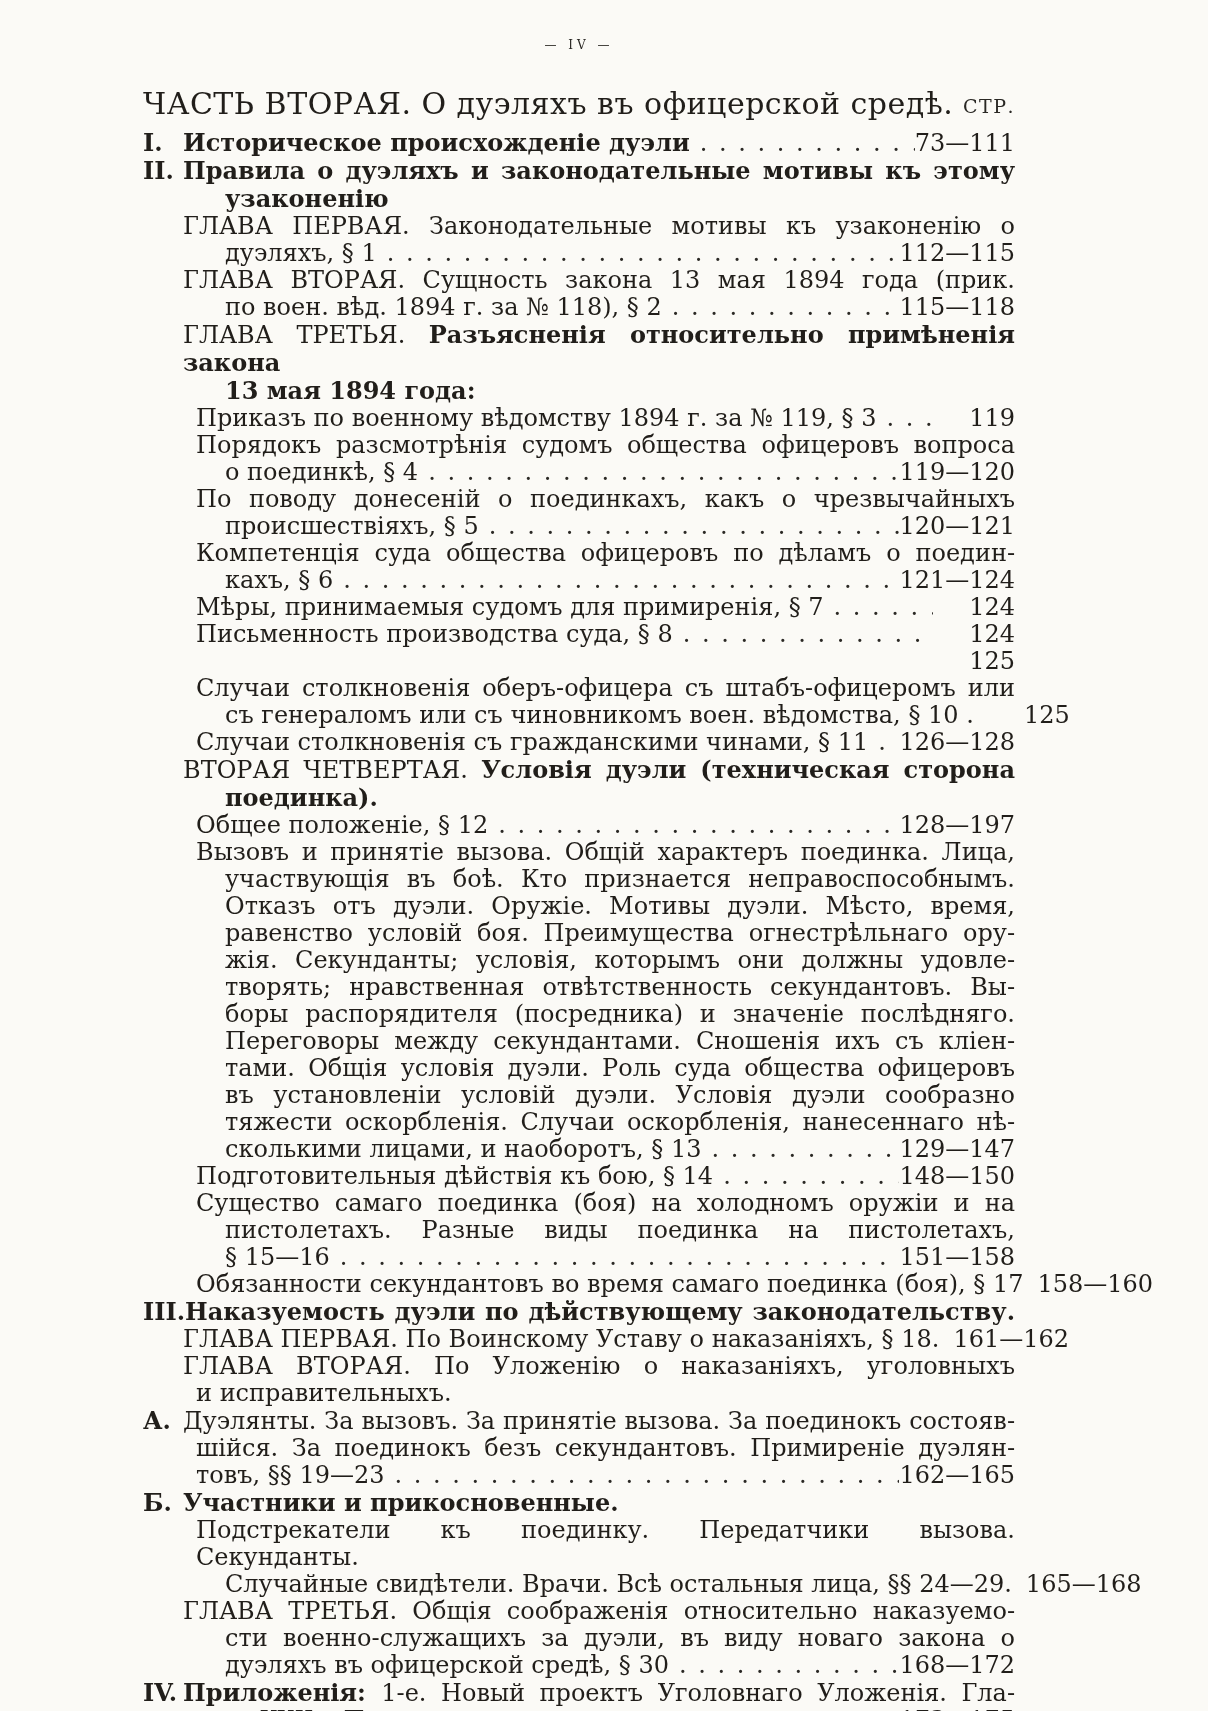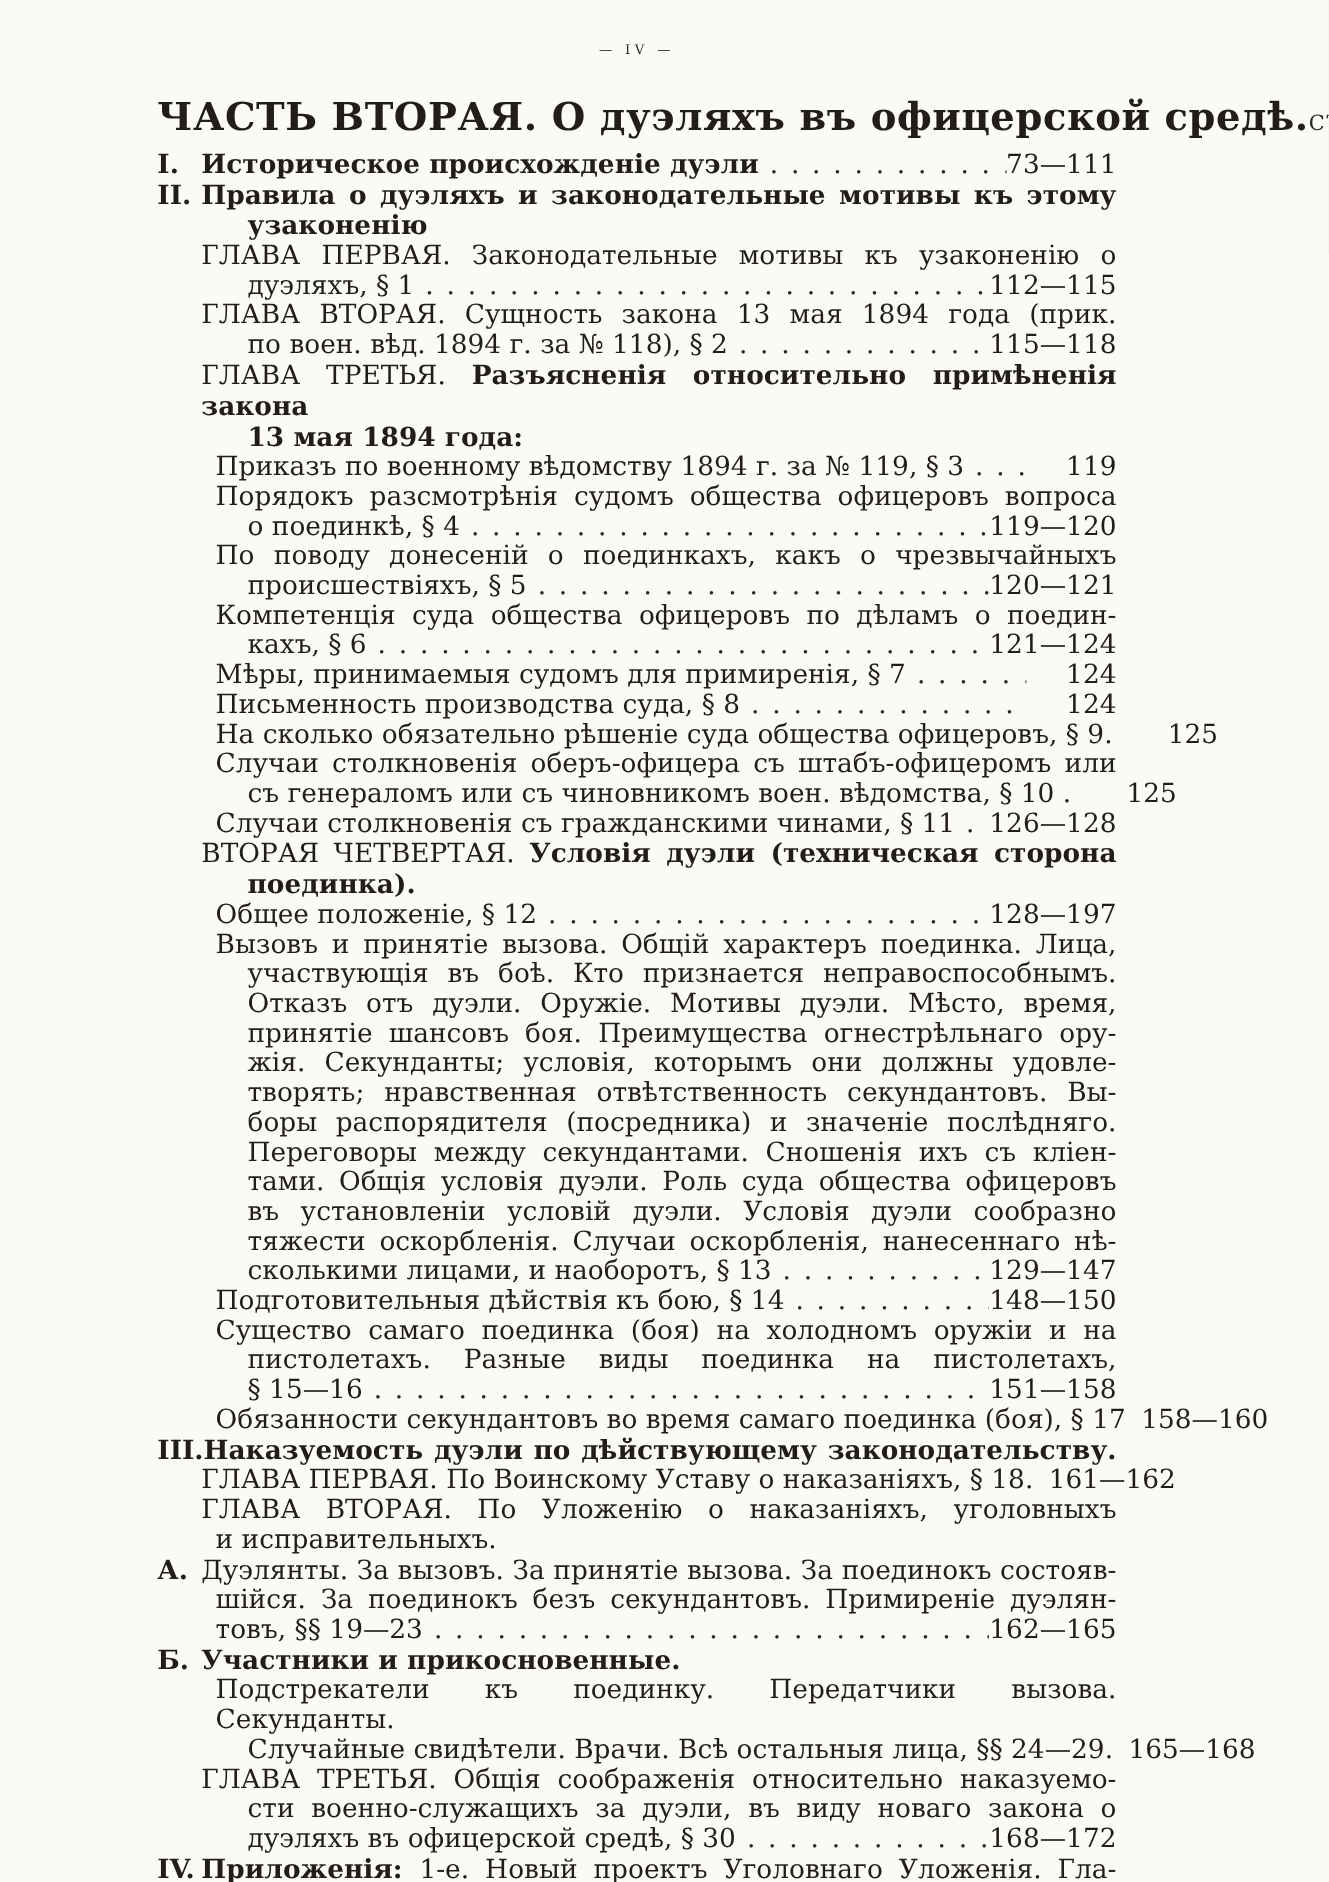--- a/index.html
+++ b/index.html
@@ -30,22 +30,22 @@
     color: #2a2824;
     margin-bottom: 34px;
   }
   .header {
     display: flex;
     justify-content: space-between;
     align-items: flex-end;
     margin-bottom: 8px;
   }
   .title {
-    font-size: 35px;
-    font-weight: bold;
+    font-size: 30px;
+    font-weight: normal;
     letter-spacing: 0.5px;
     white-space: nowrap;
   }
   .str-label {
     font-size: 19px;
     letter-spacing: 1.5px;
     padding-bottom: 4px;
     color: #2a2824;
   }
   .toc {
@@ -148,21 +148,20 @@
           <span class="txt"><span>Мѣры, принимаемыя судомъ для примиренія, § 7</span></span>
           <span class="leader">. . . . . . . . . . . . . . . . . . . . . . . . . . . . . . . . . . . . . . . . . . . . . . . . . . . . . . . . . . . . </span>
           <span class="pg">124</span>
         </div>
         <div class="line ind2 flexline">
           <span class="txt"><span>Письменность производства суда, § 8</span></span>
           <span class="leader">. . . . . . . . . . . . . . . . . . . . . . . . . . . . . . . . . . . . . . . . . . . . . . . . . . . . . . . . . . . . </span>
           <span class="pg">124</span>
         </div>
         <div class="line ind2 flexline">
-          <span class="txt"><span>На сколько обязательно рѣшеніе суда общества офицеровъ, § 9.</span></span>
           <span class="leader"></span>
           <span class="pg">125</span>
         </div>
         <div class="line ind2 just"><span class="txt"><span>Случаи столкновенія оберъ-офицера съ штабъ-офицеромъ или</span></span></div>
         <div class="line ind3 flexline">
           <span class="txt"><span>съ генераломъ или съ чиновникомъ воен. вѣдомства, § 10 .</span></span>
           <span class="leader"></span>
           <span class="pg">125</span>
         </div>
         <div class="line ind2 flexline">
@@ -173,21 +172,21 @@
         <div class="line ind1 just"><span class="txt"><span>ВТОРАЯ ЧЕТВЕРТАЯ. </span><span class="b">Условія дуэли (техническая сторона</span></span></div>
         <div class="line ind3"><span class="txt"><span class="b">поединка).</span></span></div>
         <div class="line ind2 flexline">
           <span class="txt"><span>Общее положеніе, § 12</span></span>
           <span class="leader">. . . . . . . . . . . . . . . . . . . . . . . . . . . . . . . . . . . . . . . . . . . . . . . . . . . . . . . . . . . . </span>
           <span class="pg">128—197</span>
         </div>
         <div class="line ind2 just"><span class="txt"><span>Вызовъ и принятіе вызова. Общій характеръ поединка. Лица,</span></span></div>
         <div class="line ind3 just"><span class="txt"><span>участвующія въ боѣ. Кто признается неправоспособнымъ.</span></span></div>
         <div class="line ind3 just"><span class="txt"><span>Отказъ отъ дуэли. Оружіе. Мотивы дуэли. Мѣсто, время,</span></span></div>
-        <div class="line ind3 just"><span class="txt"><span>принятіе шансовъ боя. Преимущества огнестрѣльнаго ору-</span></span></div>
+        <div class="line ind3 just"><span class="txt"><span>равенство условій боя. Преимущества огнестрѣльнаго ору-</span></span></div>
         <div class="line ind3 just"><span class="txt"><span>жія. Секунданты; условія, которымъ они должны удовле-</span></span></div>
         <div class="line ind3 just"><span class="txt"><span>творять; нравственная отвѣтственность секундантовъ. Вы-</span></span></div>
         <div class="line ind3 just"><span class="txt"><span>боры распорядителя (посредника) и значеніе послѣдняго.</span></span></div>
         <div class="line ind3 just"><span class="txt"><span>Переговоры между секундантами. Сношенія ихъ съ кліен-</span></span></div>
         <div class="line ind3 just"><span class="txt"><span>тами. Общія условія дуэли. Роль суда общества офицеровъ</span></span></div>
         <div class="line ind3 just"><span class="txt"><span>въ установленіи условій дуэли. Условія дуэли сообразно</span></span></div>
         <div class="line ind3 just"><span class="txt"><span>тяжести оскорбленія. Случаи оскорбленія, нанесеннаго нѣ-</span></span></div>
         <div class="line ind3 flexline">
           <span class="txt"><span>сколькими лицами, и наоборотъ, § 13</span></span>
           <span class="leader">. . . . . . . . . . . . . . . . . . . . . . . . . . . . . . . . . . . . . . . . . . . . . . . . . . . . . . . . . . . . </span>

